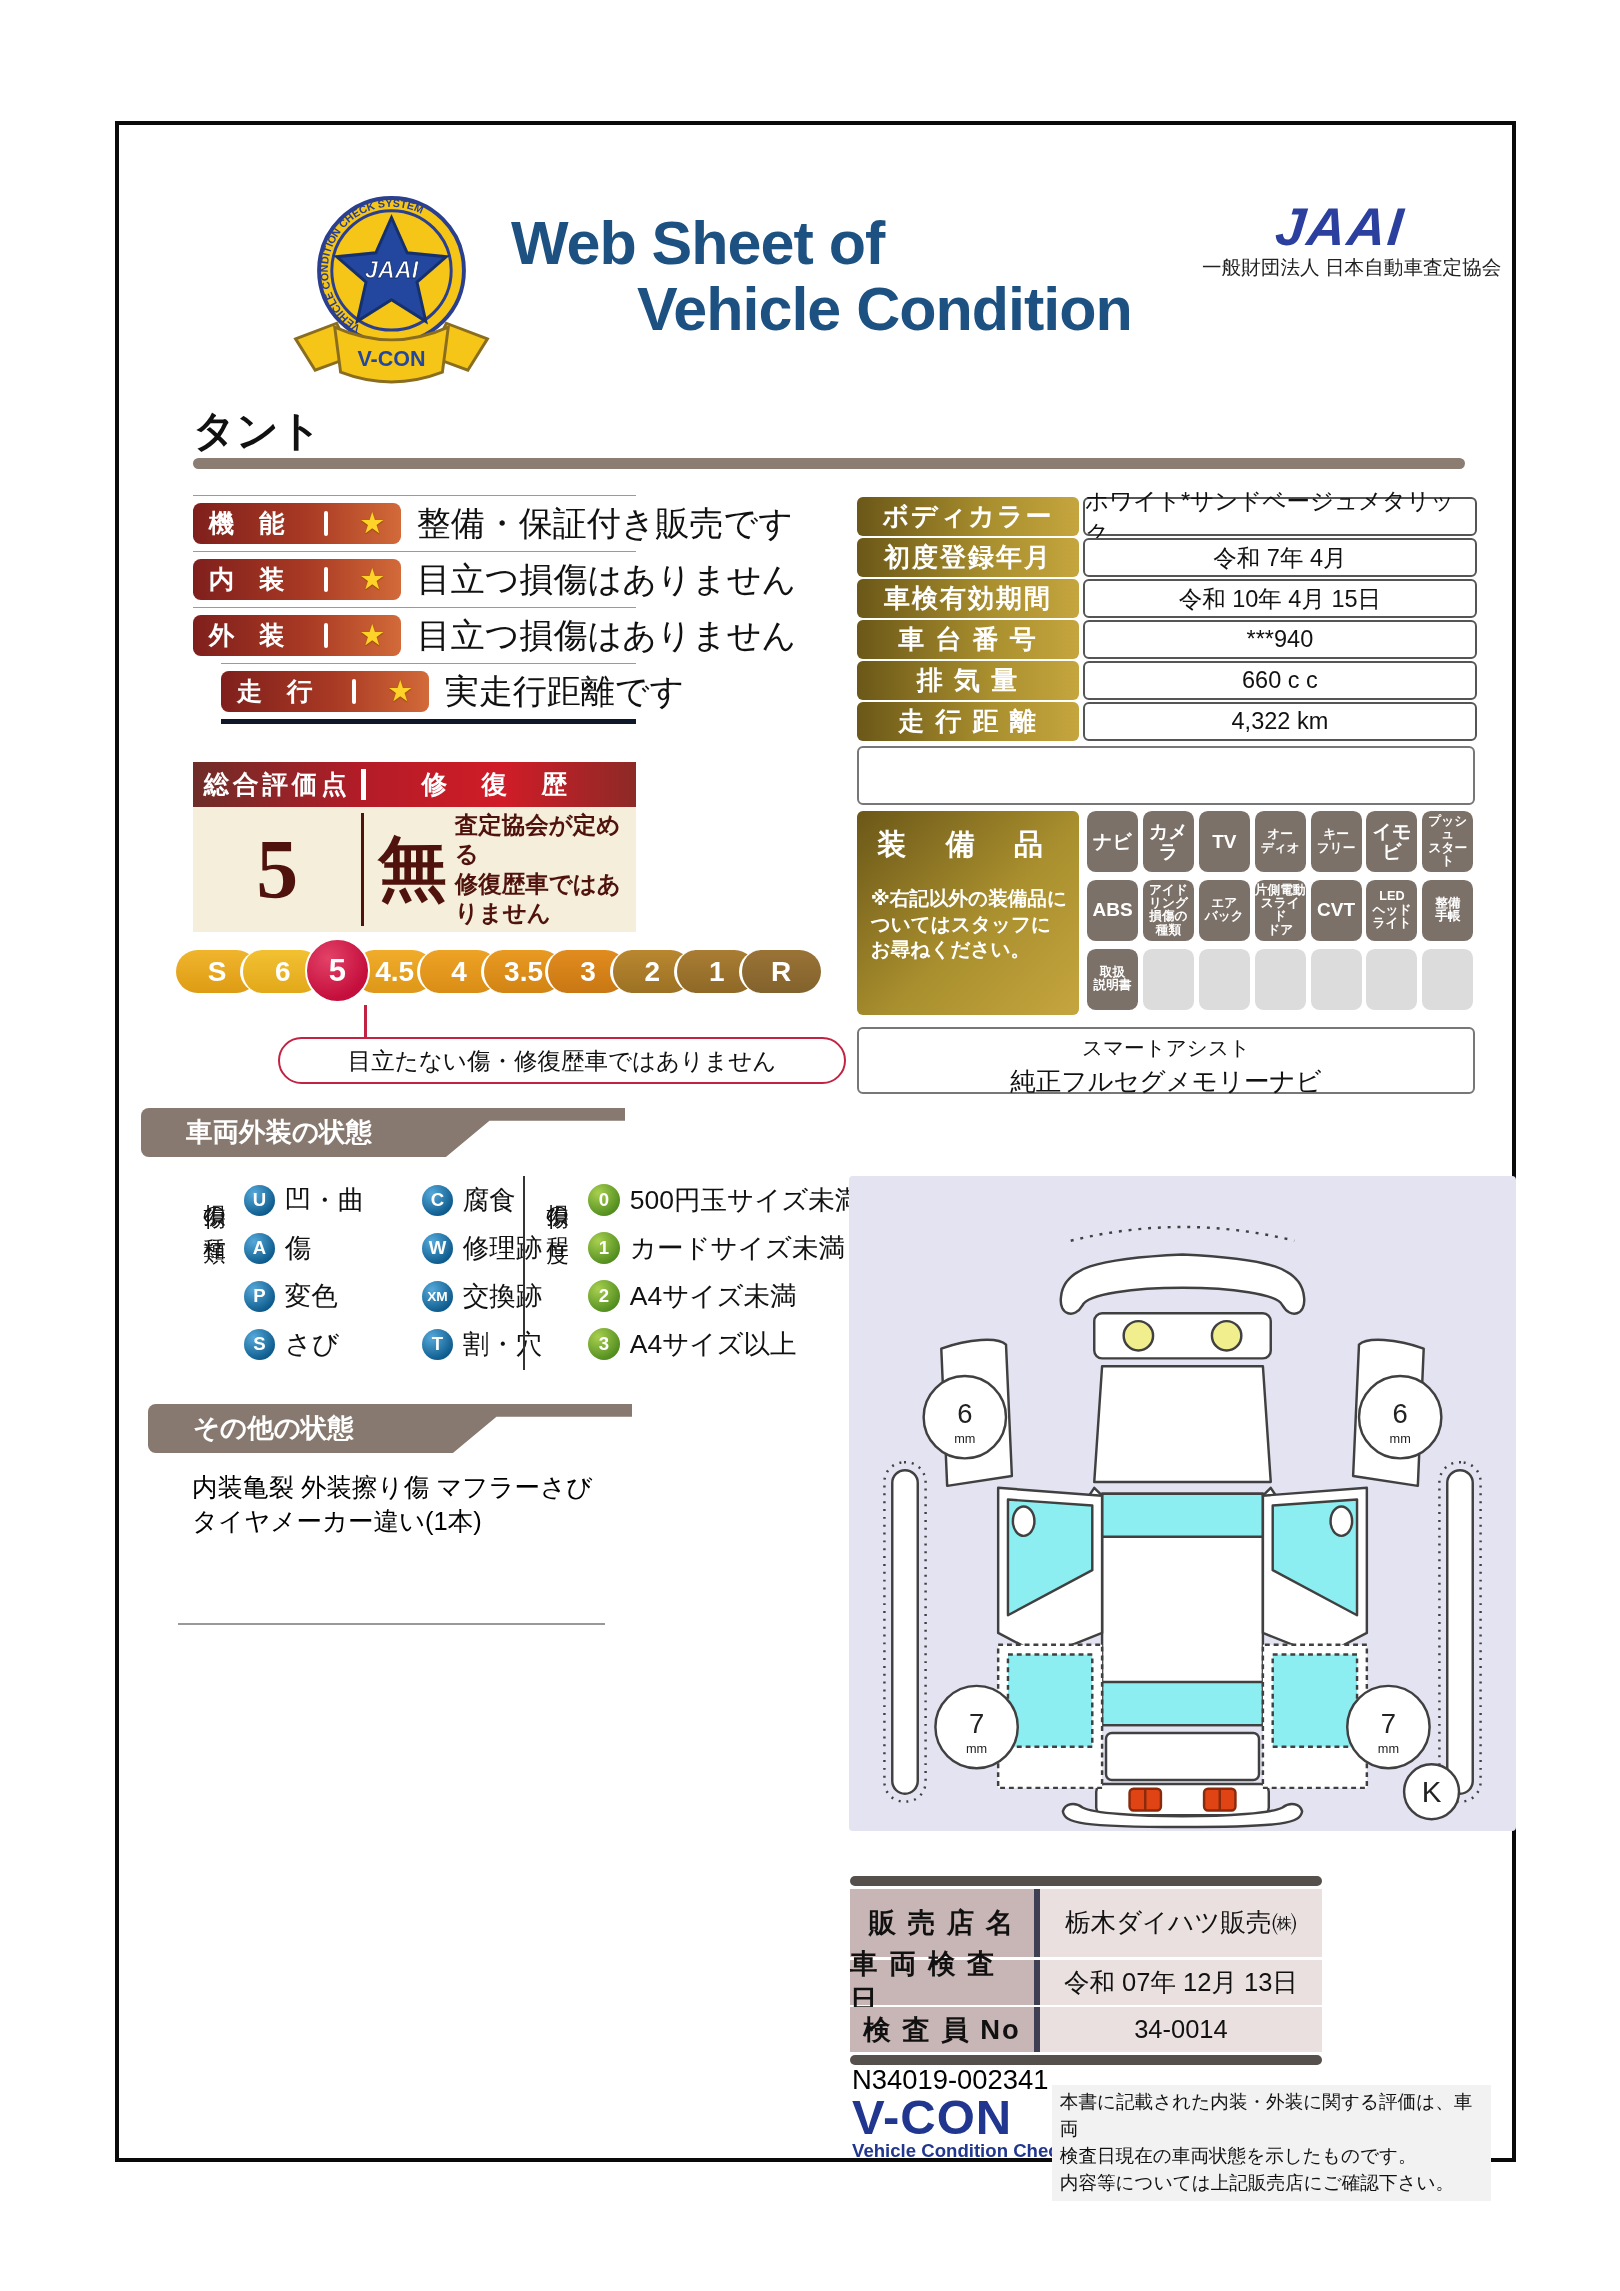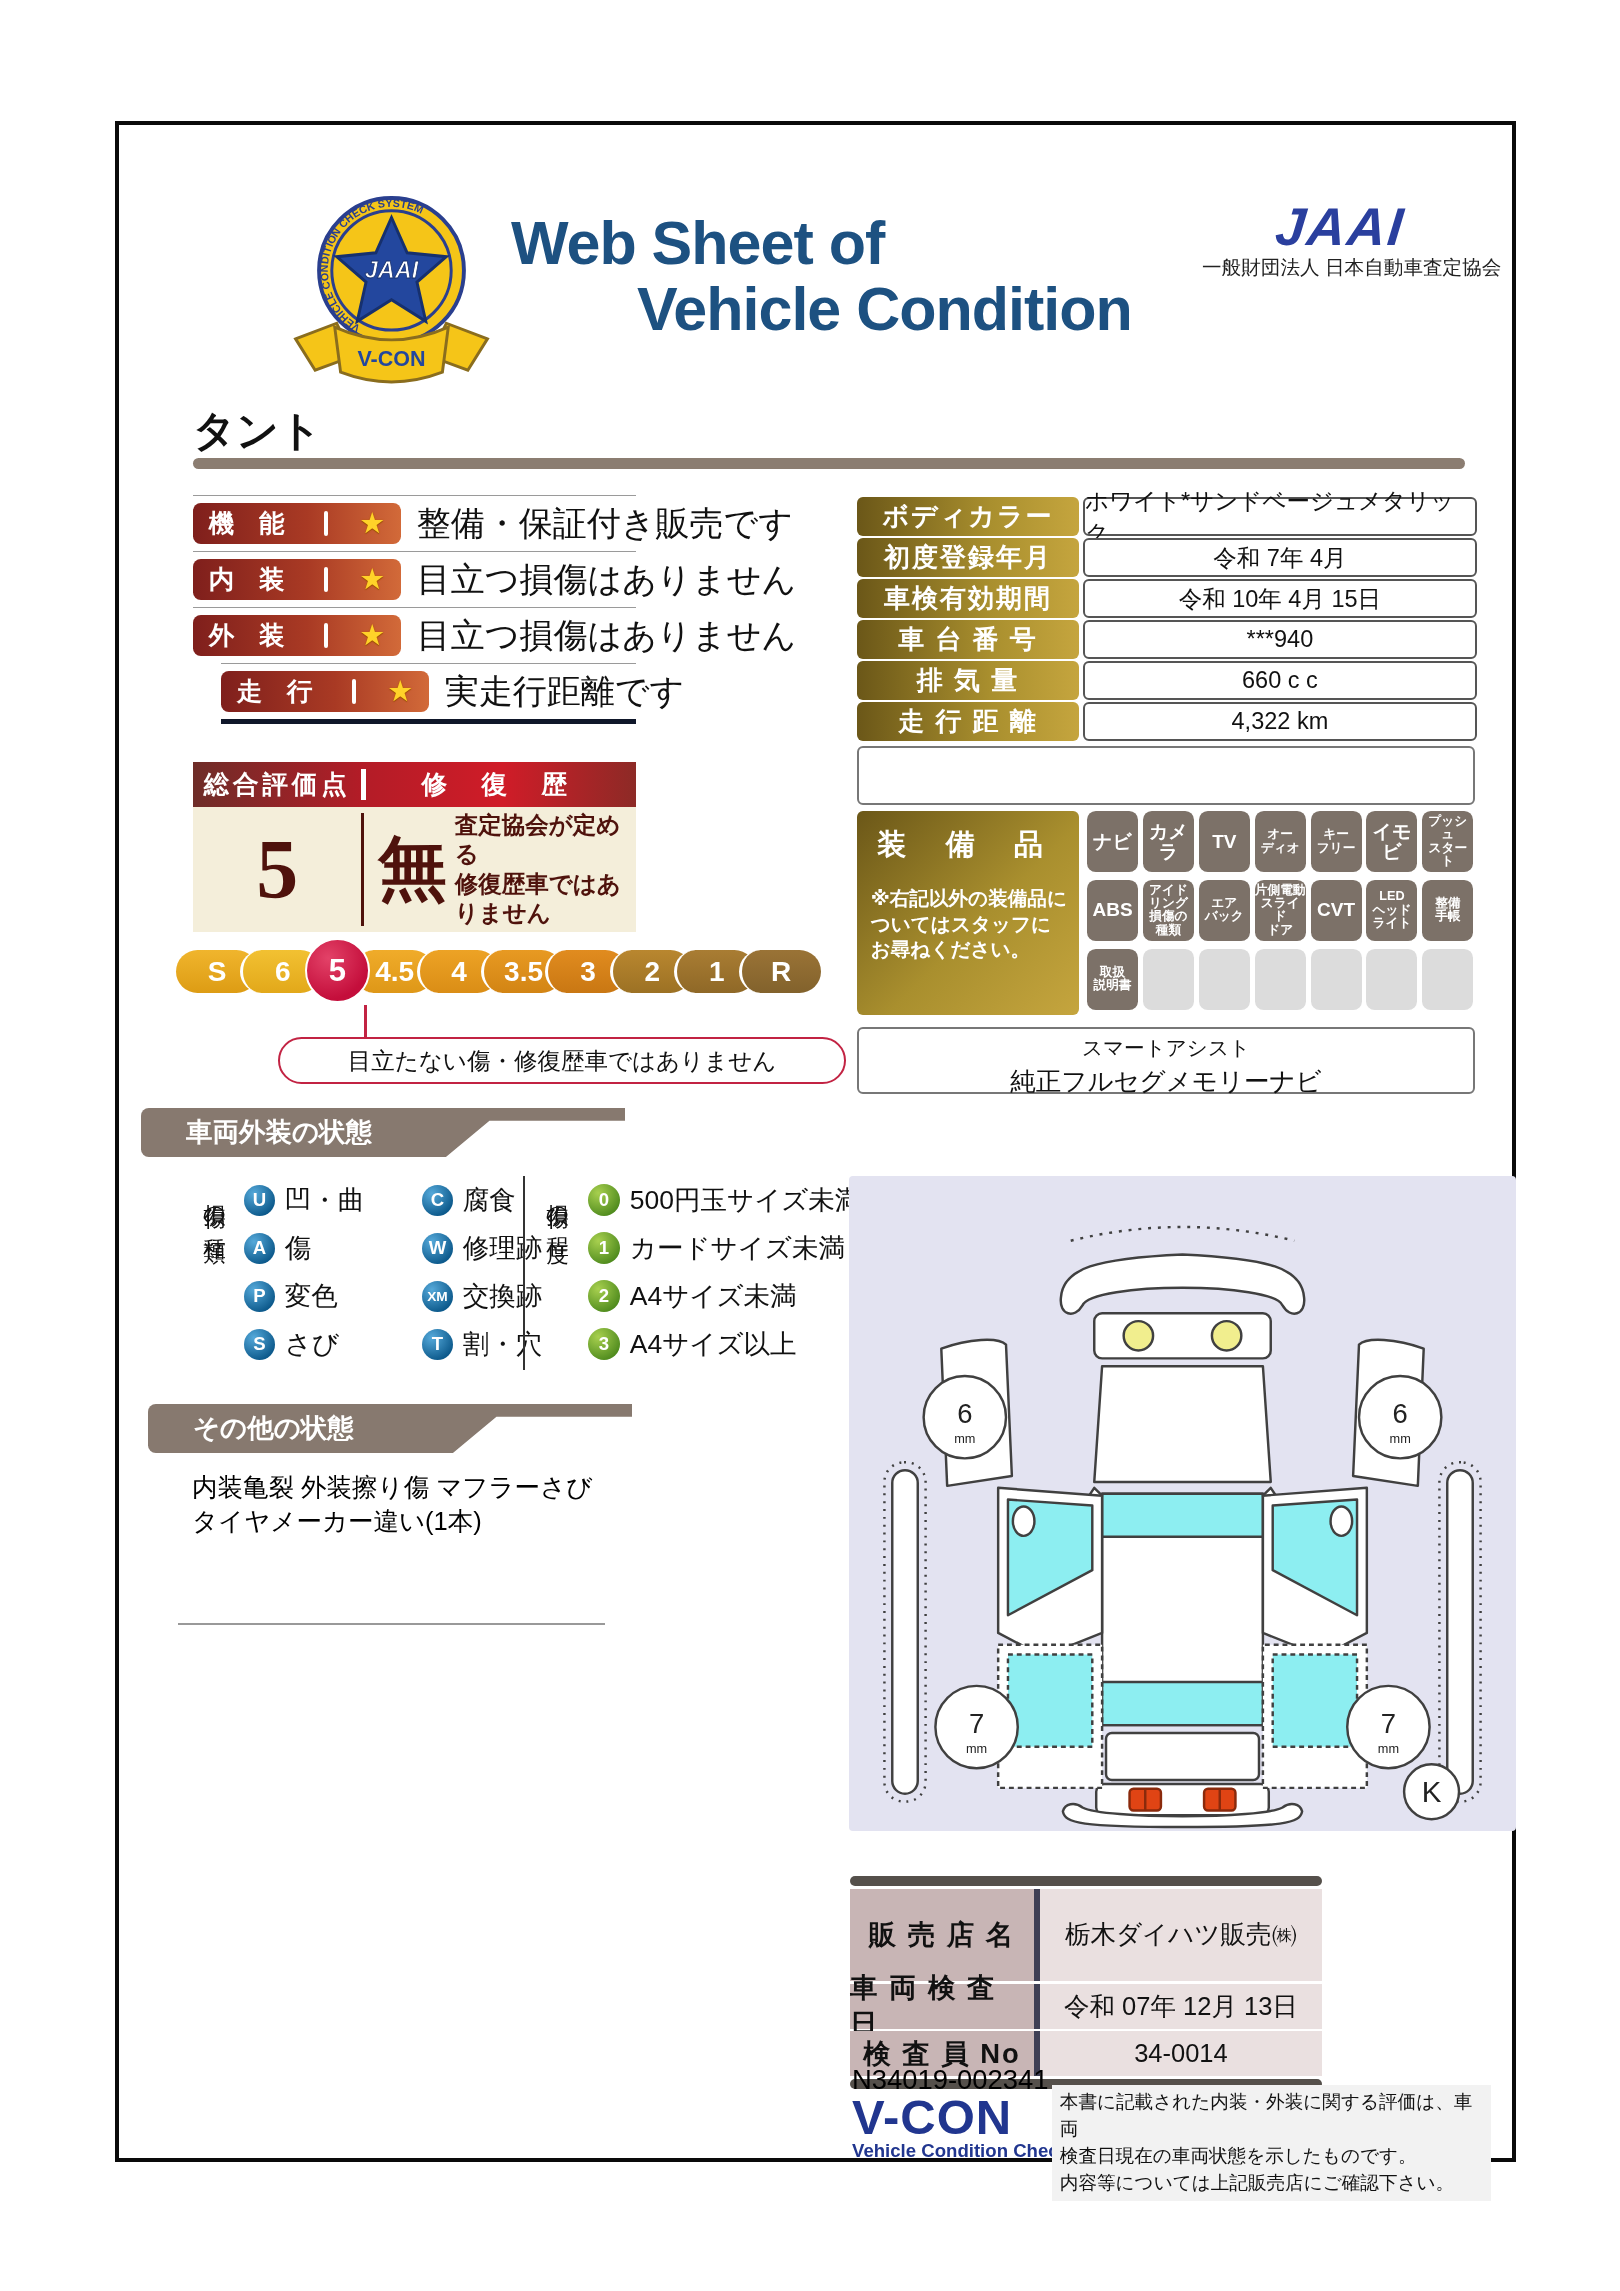--- a/index.html
+++ b/index.html
@@ -408,21 +408,21 @@
           <text x="130" y="588" font-size="13">mm</text>
           <text x="550" y="568" font-size="28">7</text>
           <text x="550" y="588" font-size="13">mm</text>
           <text x="594" y="638" font-size="30">K</text>
         </g>
       </svg>
     </div>
 
     <div class="abs" style="left:731px;top:1751px;width:472px;">
       <div class="dl-bar"></div>
-      <div class="dl-row" style="height:92px;text-align:center;">
+      <div class="dl-row" style="height:68px;text-align:center;">
         <div class="dl-label">販 売 店 名</div>
         <div class="dl-div"></div>
         <div class="dl-value">栃木ダイハツ販売㈱</div>
       </div>
       <div class="dl-row" style="height:45px;">
         <div class="dl-label">車 両 検 査 日</div>
         <div class="dl-div"></div>
         <div class="dl-value">令和 07年 12月 13日</div>
       </div>
       <div class="dl-row" style="height:45px;">

